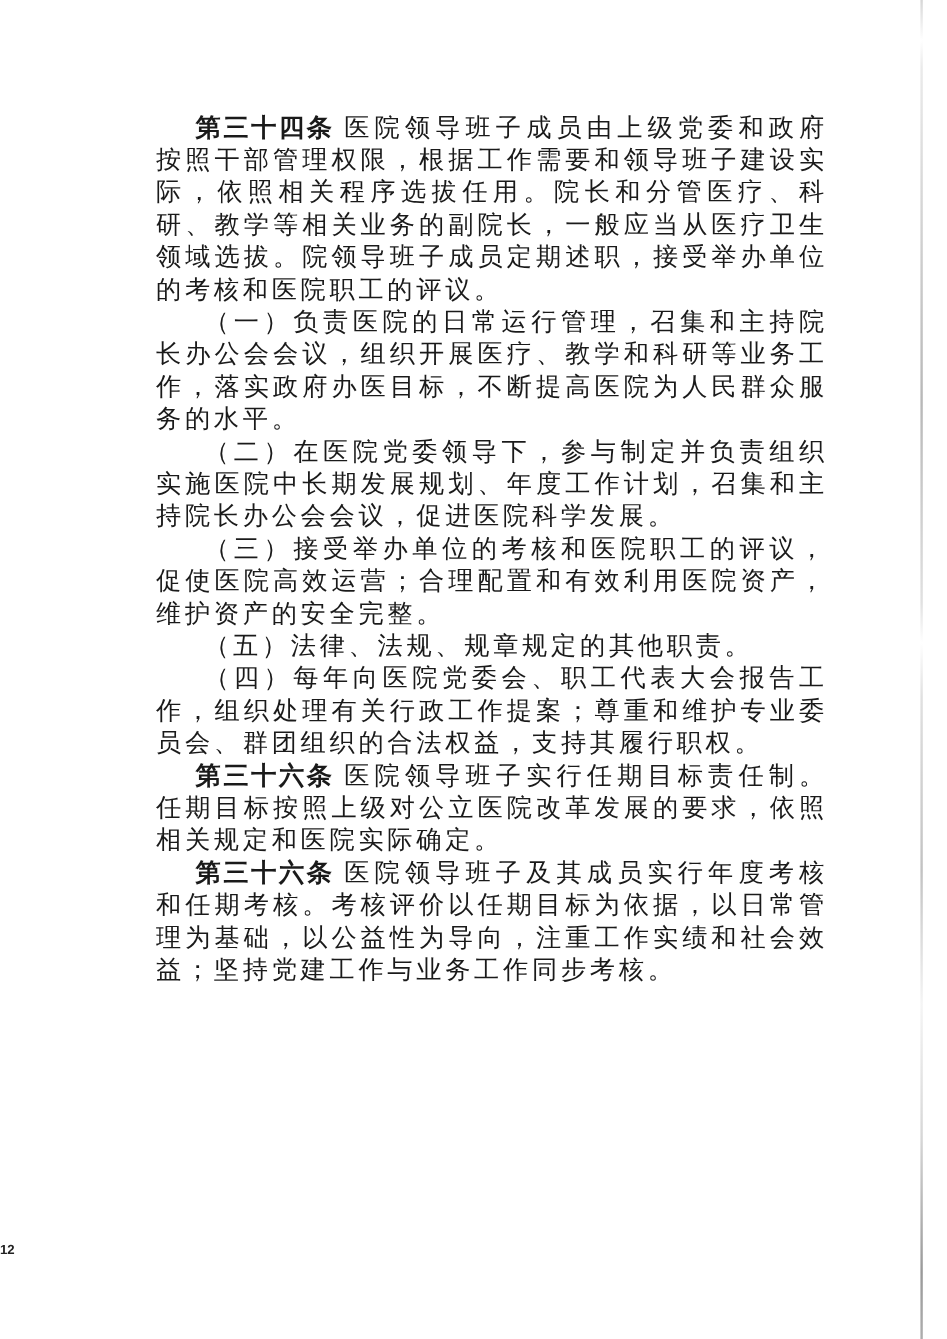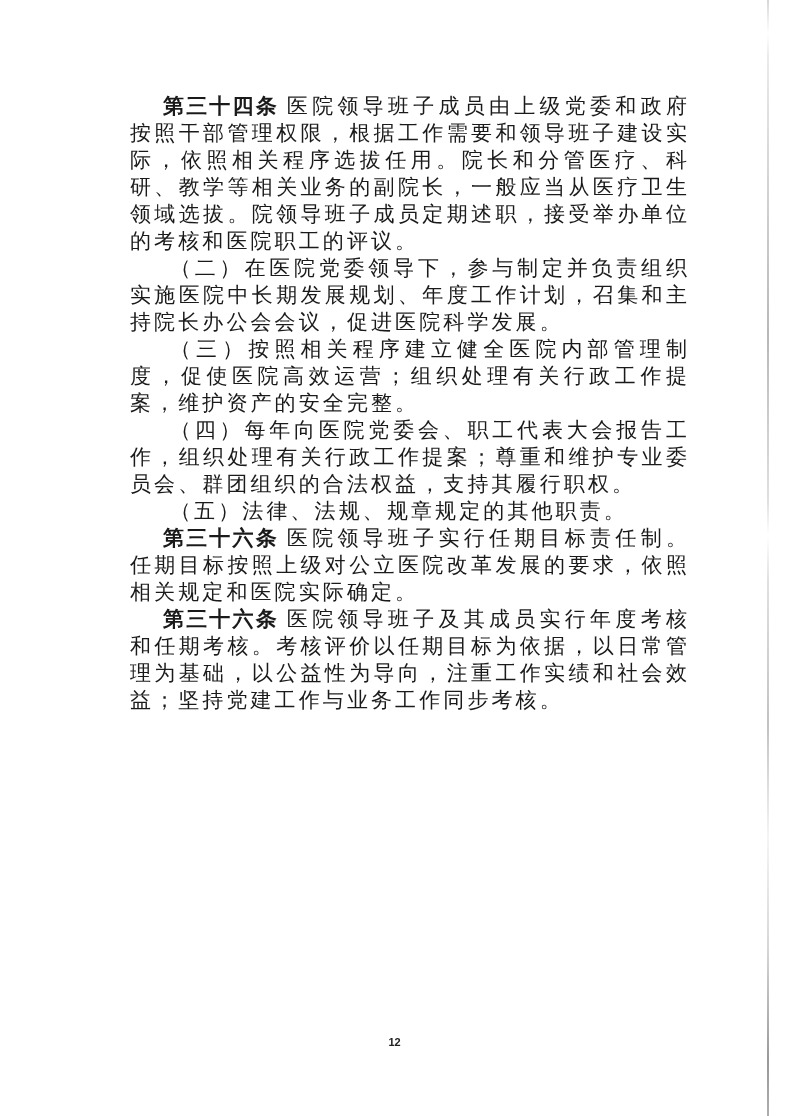--- a/index.html
+++ b/index.html
@@ -6,36 +6,37 @@
   body { width: 789px; height: 1116px; position: relative; overflow: hidden;
          font-family: "DejaVu Serif", "Liberation Serif", serif; color: #1a1a1a; }
   .page { position: absolute; left: 0; top: 0; width: 789px; height: 1116px; background: #fff; }
   .body-text { position: absolute; left: 130px; top: 93px; width: 560px; }
   .para { font-size: 21px; line-height: 27px; letter-spacing: 3.1px; text-align: justify;
           text-align-last: left; margin: 0; word-break: break-all; }
   .para.article { text-indent: 33px; }
   .para.item { text-indent: 40px; }
   .art-head { font-family: "DejaVu Sans", "Liberation Sans", sans-serif; font-weight: bold;
               letter-spacing: 1px; margin-right: 8px; }
-  .page-number { position: absolute; top: 1036px; left: 0; width: 789px; text-align: center;
+  .page-number { position: absolute; top: 1036px; left: 0; width: 789px; 
                  font-family: "Liberation Sans", sans-serif; font-size: 11px; font-weight: bold; color: #222; }
   .scan-edge { position: absolute; right: 20px; top: 0; width: 2px; height: 1116px;
                background: linear-gradient(to bottom, #bbb 0%, #fff 3%, #ddd 5%, #888 30%, #ccc 45%, #fff 48%,
                #ccc 52%, #999 65%, #eee 75%, #bbb 85%, #555 95%, #777 100%); opacity: 0.6; }
 </style>
 </head>
 <body>
 
 <div class="page">
   <div class="scan-edge"></div>
 
   <div class="body-text">
     <p class="para article"><span class="art-head">第三十四条</span><span>医院领导班子成员由上级党委和政府按照干部管理权限，根据工作需要和领导班子建设实际，依照相关程序选拔任用。院长和分管医疗、科研、教学等相关业务的副院长，一般应当从医疗卫生领域选拔。院领导班子成员定期述职，接受举办单位的考核和医院职工的评议。</span></p>
+    <p class="para item">（一）负责医院的日常运行管理，召集和主持院长办公会会议，组织开展医疗、教学和科研等业务工作，落实政府办医目标，不断提高医院为人民群众服务的水平。</p>
     <p class="para item">（二）在医院党委领导下，参与制定并负责组织实施医院中长期发展规划、年度工作计划，召集和主持院长办公会会议，促进医院科学发展。</p>
-    <p class="para item">（三）按照相关程序建立健全医院内部管理制度，促使医院高效运营；组织处理有关行政工作提案，维护资产的安全完整。</p>
+    <p class="para item">（三）接受举办单位的考核和医院职工的评议，促使医院高效运营；合理配置和有效利用医院资产，维护资产的安全完整。</p>
+    <p class="para item">（五）法律、法规、规章规定的其他职责。</p>
     <p class="para item">（四）每年向医院党委会、职工代表大会报告工作，组织处理有关行政工作提案；尊重和维护专业委员会、群团组织的合法权益，支持其履行职权。</p>
-    <p class="para item">（五）法律、法规、规章规定的其他职责。</p>
     <p class="para article"><span class="art-head">第三十六条</span><span>医院领导班子实行任期目标责任制。任期目标按照上级对公立医院改革发展的要求，依照相关规定和医院实际确定。</span></p>
     <p class="para article"><span class="art-head">第三十六条</span><span>医院领导班子及其成员实行年度考核和任期考核。考核评价以任期目标为依据，以日常管理为基础，以公益性为导向，注重工作实绩和社会效益；坚持党建工作与业务工作同步考核。</span></p>
   </div>
 
   <div class="page-number">12</div>
 </div>
 
 </body></html>

